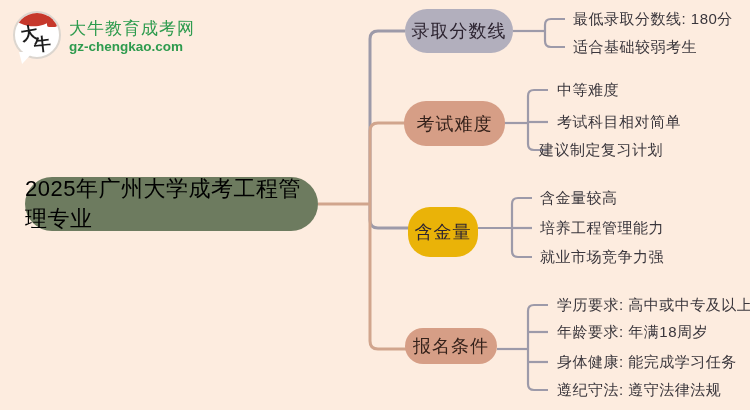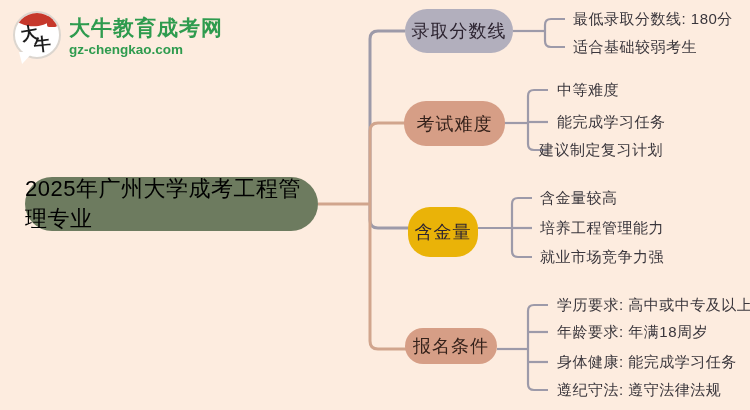--- a/index.html
+++ b/index.html
@@ -30,21 +30,21 @@
   .zi1{left:6px;top:12px;font-size:17px;transform:rotate(-10deg);}
   .zi2{left:19px;top:23px;font-size:17px;transform:rotate(-6deg);}
   .seal{
     position:absolute;right:2px;top:3px;width:10px;height:11px;background:#c6382b;
     border-radius:2px;color:#fff;font-size:7px;line-height:11px;text-align:center;
   }
   .tail{
     position:absolute;left:6px;top:42px;width:14px;height:12px;background:#ffffff;
     clip-path:polygon(0 0,100% 0,22% 100%);
   }
-  .brand-title{color:#2e9b4e;font-size:21px;font-weight:bold;letter-spacing:1px;line-height:1.25;}
+  .brand-title{color:#2e9b4e;font-size:17px;font-weight:normal;letter-spacing:1px;line-height:1.25;}
   .brand-domain{color:#2e9b4e;font-size:13.5px;font-weight:bold;line-height:1.25;}
 
   
   .root-node{
     position:absolute;left:25px;top:177px;width:293px;height:54px;border-radius:27px;
     display:flex;align-items:center;justify-content:center;
     color:#000000;font-size:22px;font-weight:normal;letter-spacing:0.5px;
   }
   .branch-node{
     position:absolute;border-radius:22px;
@@ -111,21 +111,21 @@
   <div class="branch-node branch-salmon" style="left: 404px; top: 101px; width: 101px; height: 45px; background-color: rgb(214, 158, 134);">考试难度</div>
 
   <div class="branch-node" style="left: 408px; top: 207px; width: 70px; height: 50px; background-color: #eab308;">含金量</div>
 
   <div class="branch-node branch-salmon" style="left: 405px; top: 328px; width: 92px; height: 36px; background-color: rgb(214, 158, 134);">报名条件</div>
 
   <div class="child-node" style="left:573px;top:19px;">最低录取分数线: 180分</div>
   <div class="child-node" style="left:573px;top:47px;">适合基础较弱考生</div>
 
   <div class="child-node" style="left:557px;top:90px;">中等难度</div>
-  <div class="child-node" style="left:557px;top:122px;">能完成学习任务</div>
+  <div class="child-node" style="left:557px;top:122px;">考试科目相对简单</div>
   <div class="child-node" style="left:539px;top:150px;">建议制定复习计划</div>
 
   <div class="child-node" style="left:540px;top:198px;">含金量较高</div>
   <div class="child-node" style="left:540px;top:257px;">就业市场竞争力强</div>
   <div class="child-node" style="left:540px;top:228px;">培养工程管理能力</div>
 
   <div class="child-node" style="left:557px;top:305px;">学历要求: 高中或中专及以上</div>
   <div class="child-node" style="left:557px;top:332px;">年龄要求: 年满18周岁</div>
   <div class="child-node" style="left:557px;top:362px;">身体健康: 能完成学习任务</div>
   <div class="child-node" style="left:557px;top:390px;">遵纪守法: 遵守法律法规</div>

